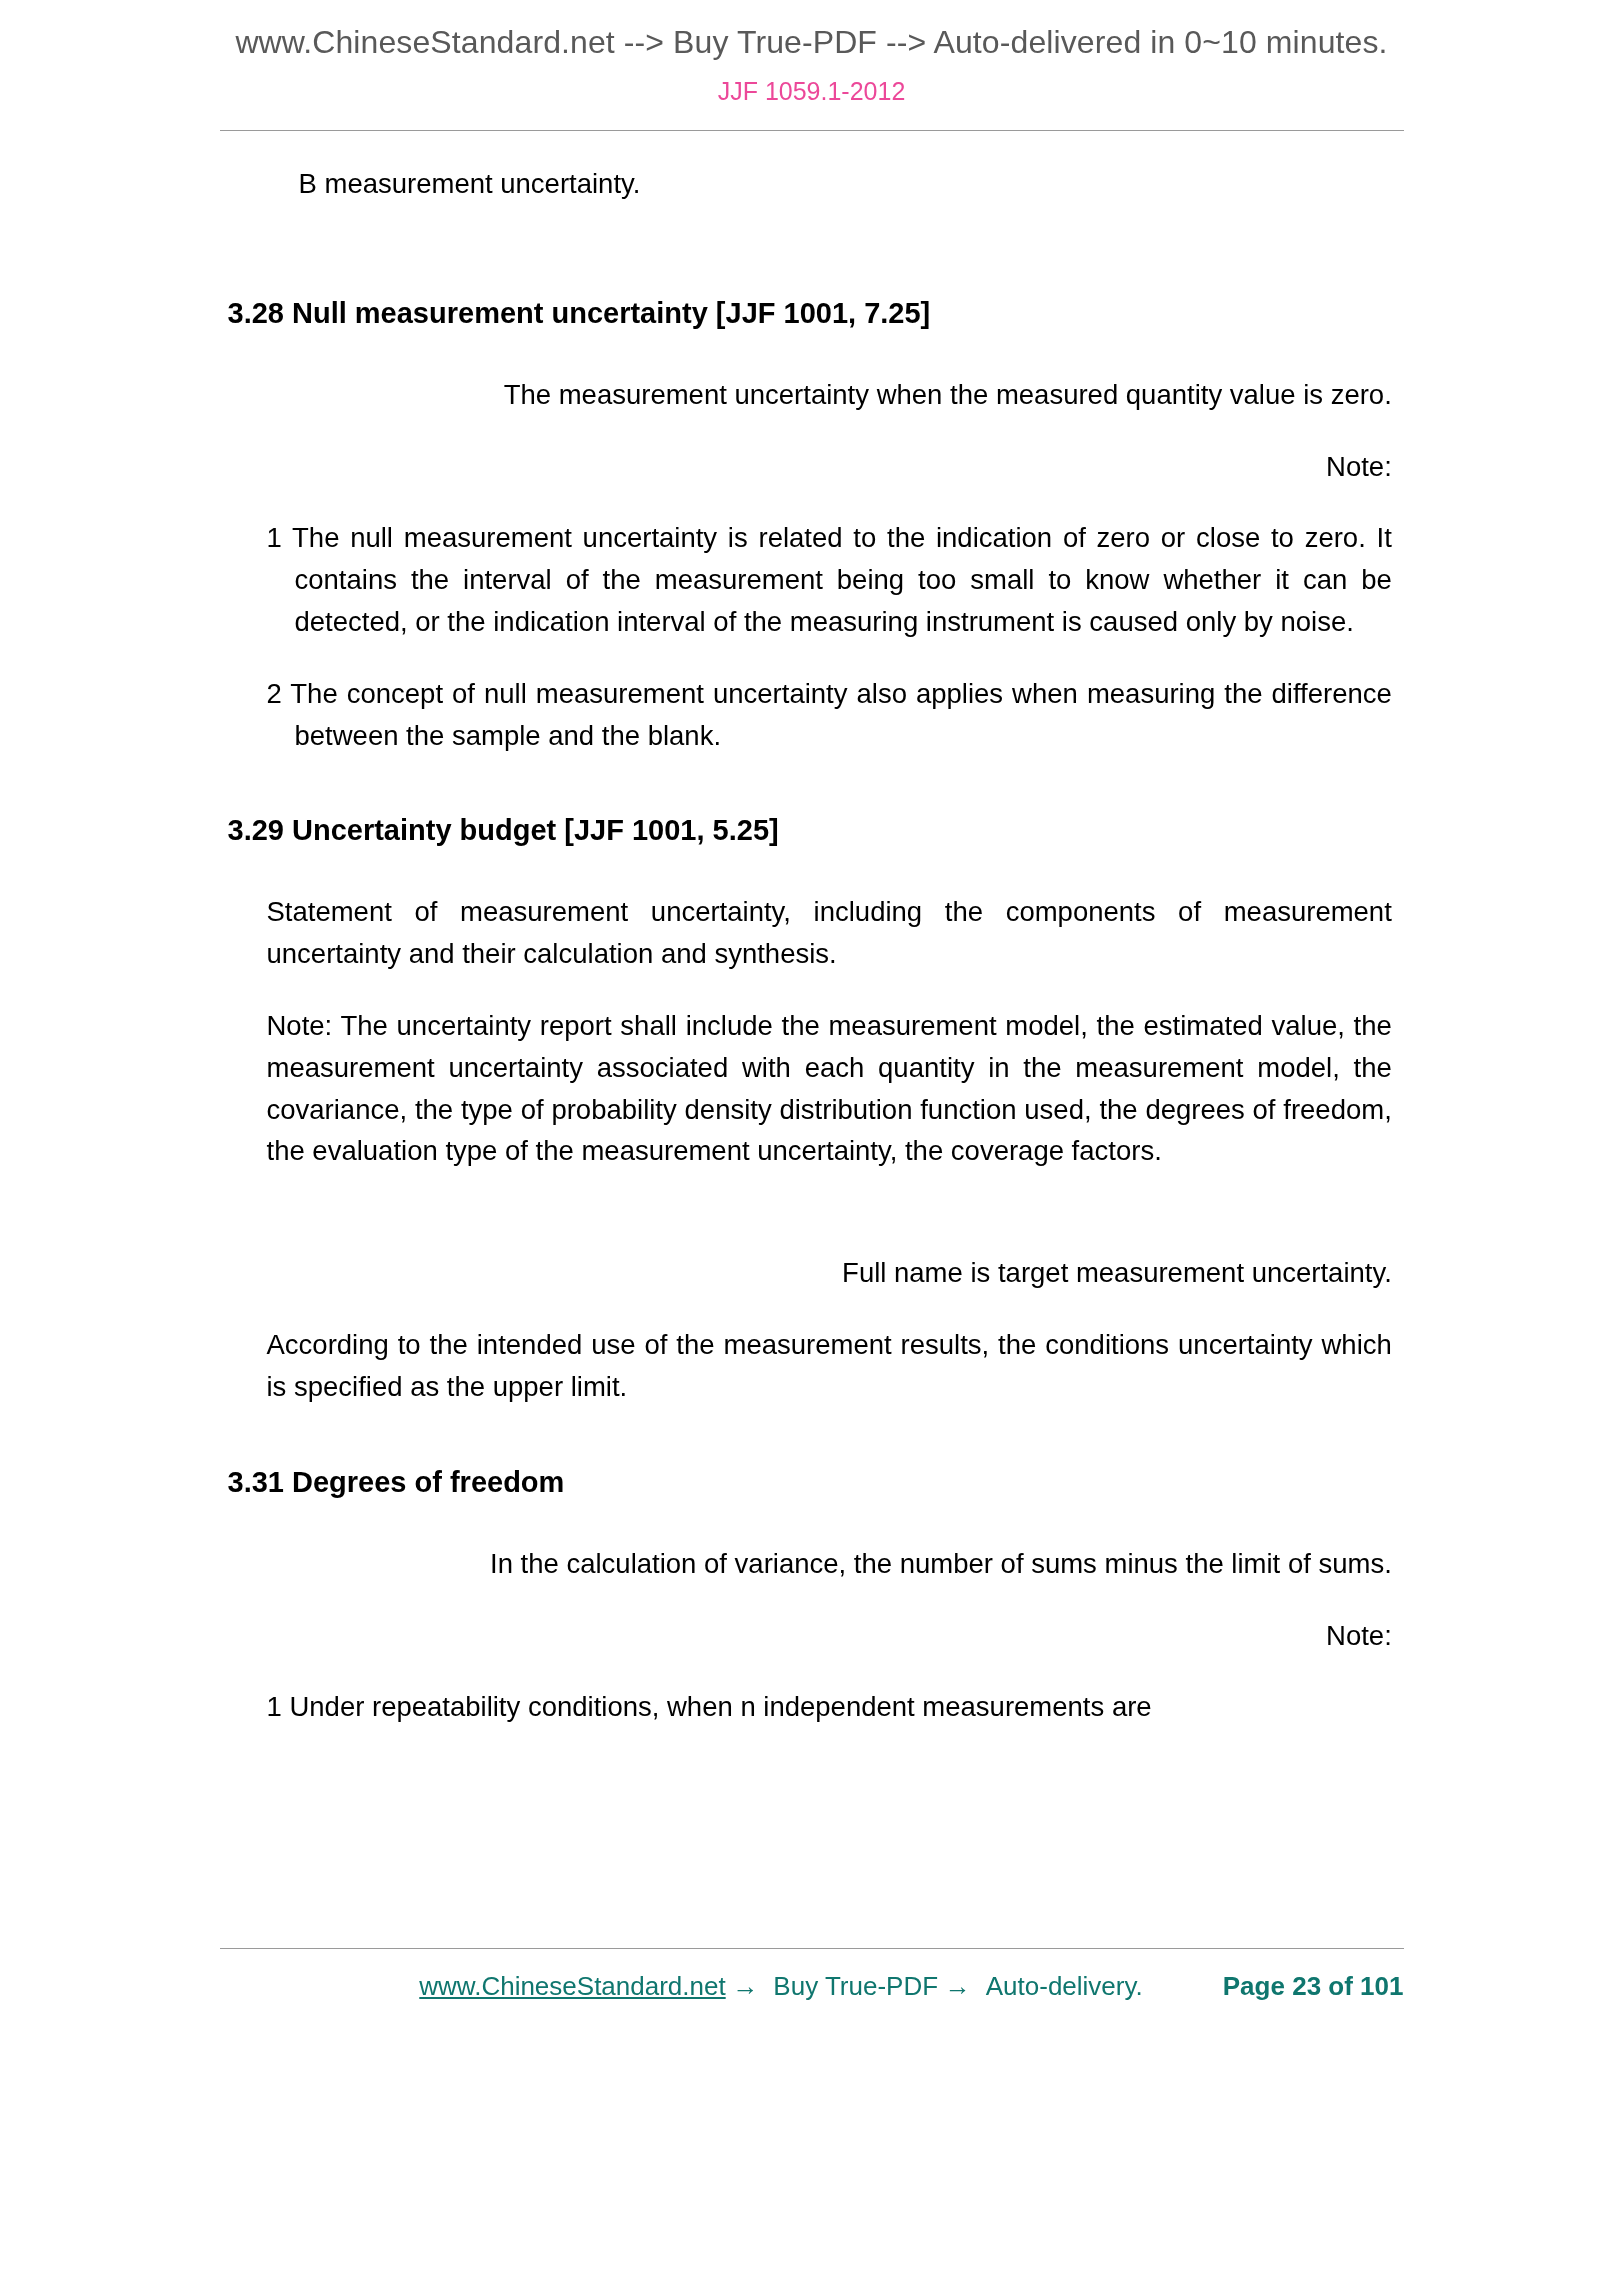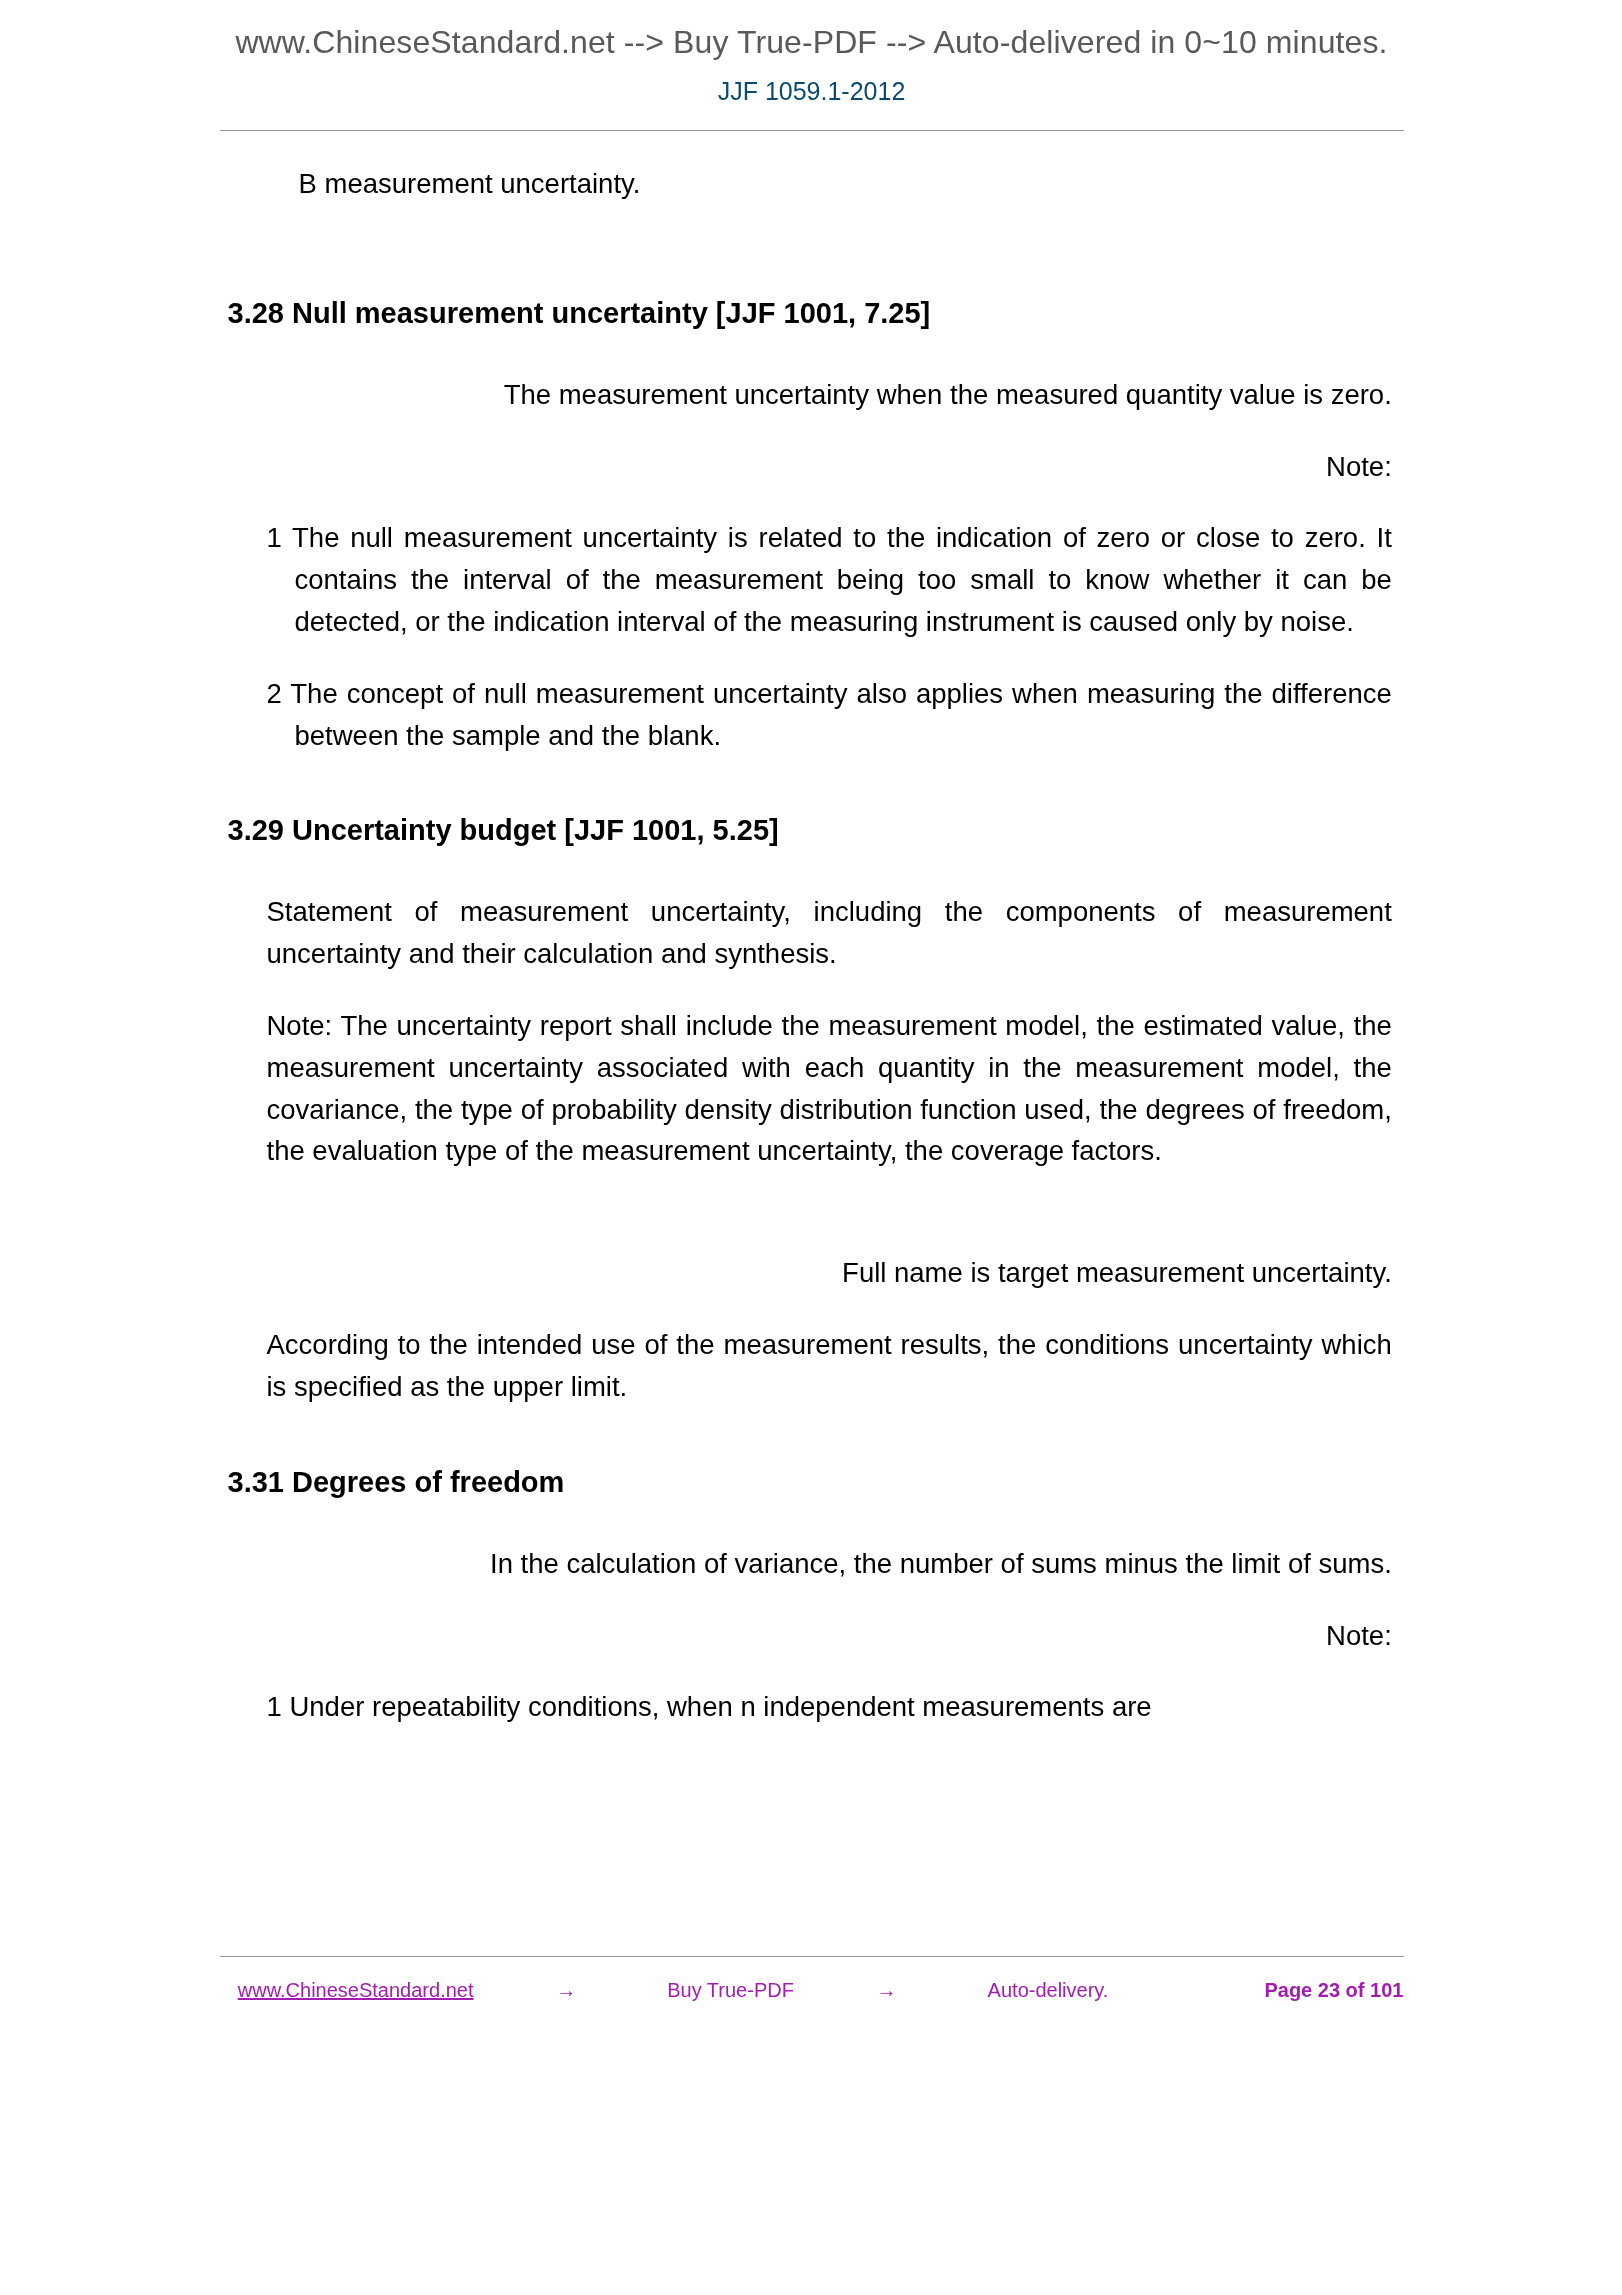--- a/index.html
+++ b/index.html
@@ -27,21 +27,21 @@
   .header-banner {
     text-align: center;
     color: #595959;
     font-size: 32px;
     line-height: 1.25;
     letter-spacing: 0.1px;
     white-space: nowrap;
   }
   .header-standard {
     text-align: center;
-    color: #0c4a6e;
+    color: #ec4899;
     font-size: 25px;
     line-height: 1.3;
     margin-top: 13.3px;
   }
   .rule {
     width: 1184px;
     margin: 0 auto;
     border: 0;
     border-top: 1.7px solid #9a9a9a;
   }
@@ -109,23 +109,23 @@
     bottom: 58px;
   }
   .footer-rule {
     margin-bottom: 22px;
   }
   .footer-row {
     width: 1184px;
     margin: 0 auto;
     display: flex;
     align-items: baseline;
-    justify-content: space-between;
-    color: #a21caf;
-    font-size: 20px;
+    justify-content: flex-end;
+    color: #0f766e;
+    font-size: 26px;
     padding-left: 18.3px;
     box-sizing: border-box;
   }
   .footer-site {
     text-decoration: underline;
     white-space: nowrap;
   }
   .footer-seg {
     white-space: nowrap;
     margin-left: 8.3px;

